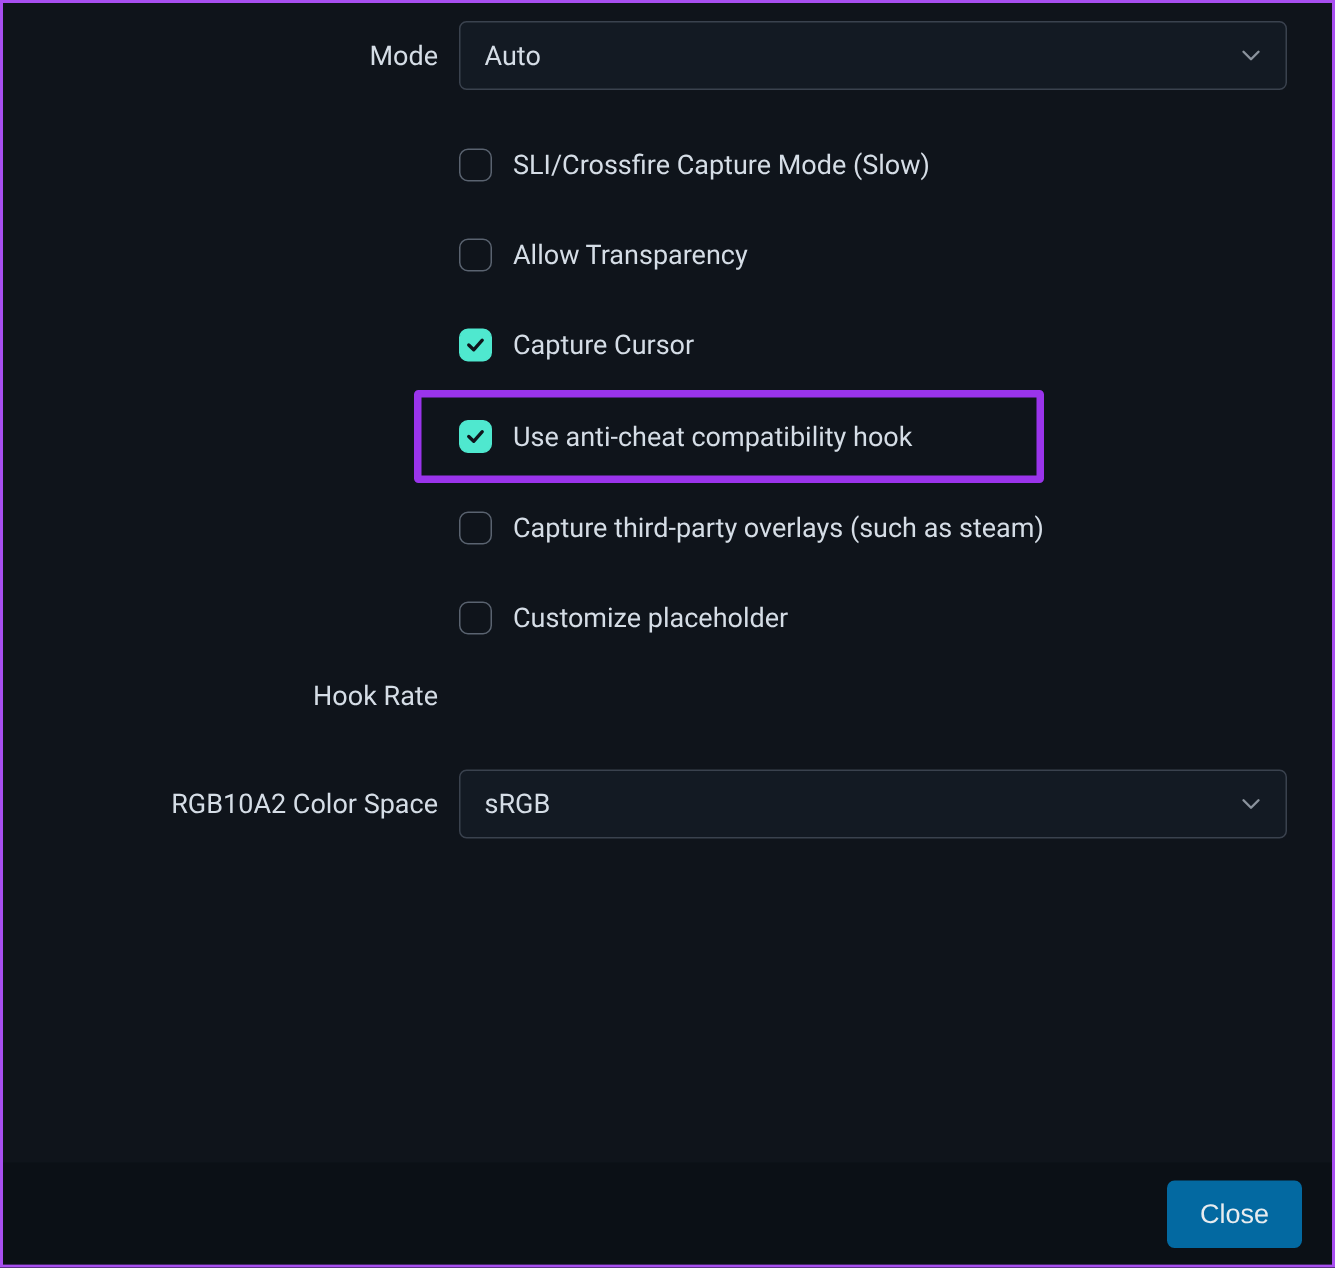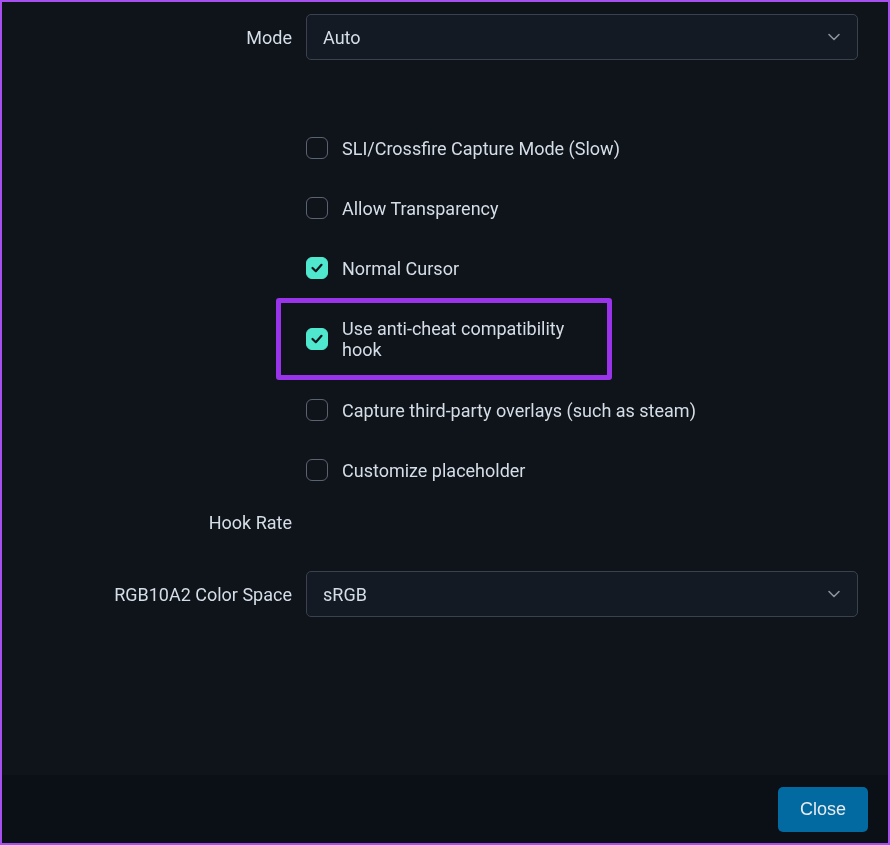--- a/index.html
+++ b/index.html
@@ -20,21 +20,21 @@
     .content {
       padding-top: 12px;
     }
     .form-row {
       display: flex;
       align-items: center;
       padding: 0 30px;
       margin-bottom: 18px;
     }
     .form-row.first {
-      margin-bottom: 58px;
+      margin-bottom: 20px;
       justify-content: flex-end;
     }
     .form-label {
       width: 274px;
       text-align: right;
       font-size: 18px;
       color: #d5dde6;
       padding-right: 14px;
       flex-shrink: 0;
     }
@@ -81,21 +81,21 @@
     }
     .checkbox-row.highlighted {
       border: 5px solid #9a34eb;
       border-radius: 3px;
       margin-left: -30px;
       padding-left: 25px;
       padding-right: 30px;
       margin-right: -30px;
       padding-top: 15px;
       padding-bottom: 15px;
-      width: 336px;
+      width: 420px;
     }
     .checkbox {
       width: 22px;
       height: 22px;
       border: 1.5px solid #5a6370;
       border-radius: 6px;
       margin-right: 14px;
       flex-shrink: 0;
       display: flex;
       align-items: center;
@@ -174,21 +174,21 @@
       <div class="checkbox"></div>
       <span class="checkbox-label">Allow Transparency</span>
     </div>
 
     <div class="checkbox-row">
       <div class="checkbox checked">
         <svg viewBox="0 0 14 14">
             <path d="M2.5 7 L5.8 10.2 L11.5 3.8" stroke="#0f141b" stroke-width="2.2" fill="none" stroke-linecap="round" stroke-linejoin="round"></path>
           </svg>
       </div>
-      <span class="checkbox-label">Normal Cursor</span>
+      <span class="checkbox-label">Capture Cursor</span>
     </div>
 
     <div class="checkbox-row highlighted">
       <div class="checkbox checked">
         <svg viewBox="0 0 14 14">
             <path d="M2.5 7 L5.8 10.2 L11.5 3.8" stroke="#0f141b" stroke-width="2.2" fill="none" stroke-linecap="round" stroke-linejoin="round"></path>
           </svg>
       </div>
       <span class="checkbox-label">Use anti-cheat compatibility hook</span>
     </div>

